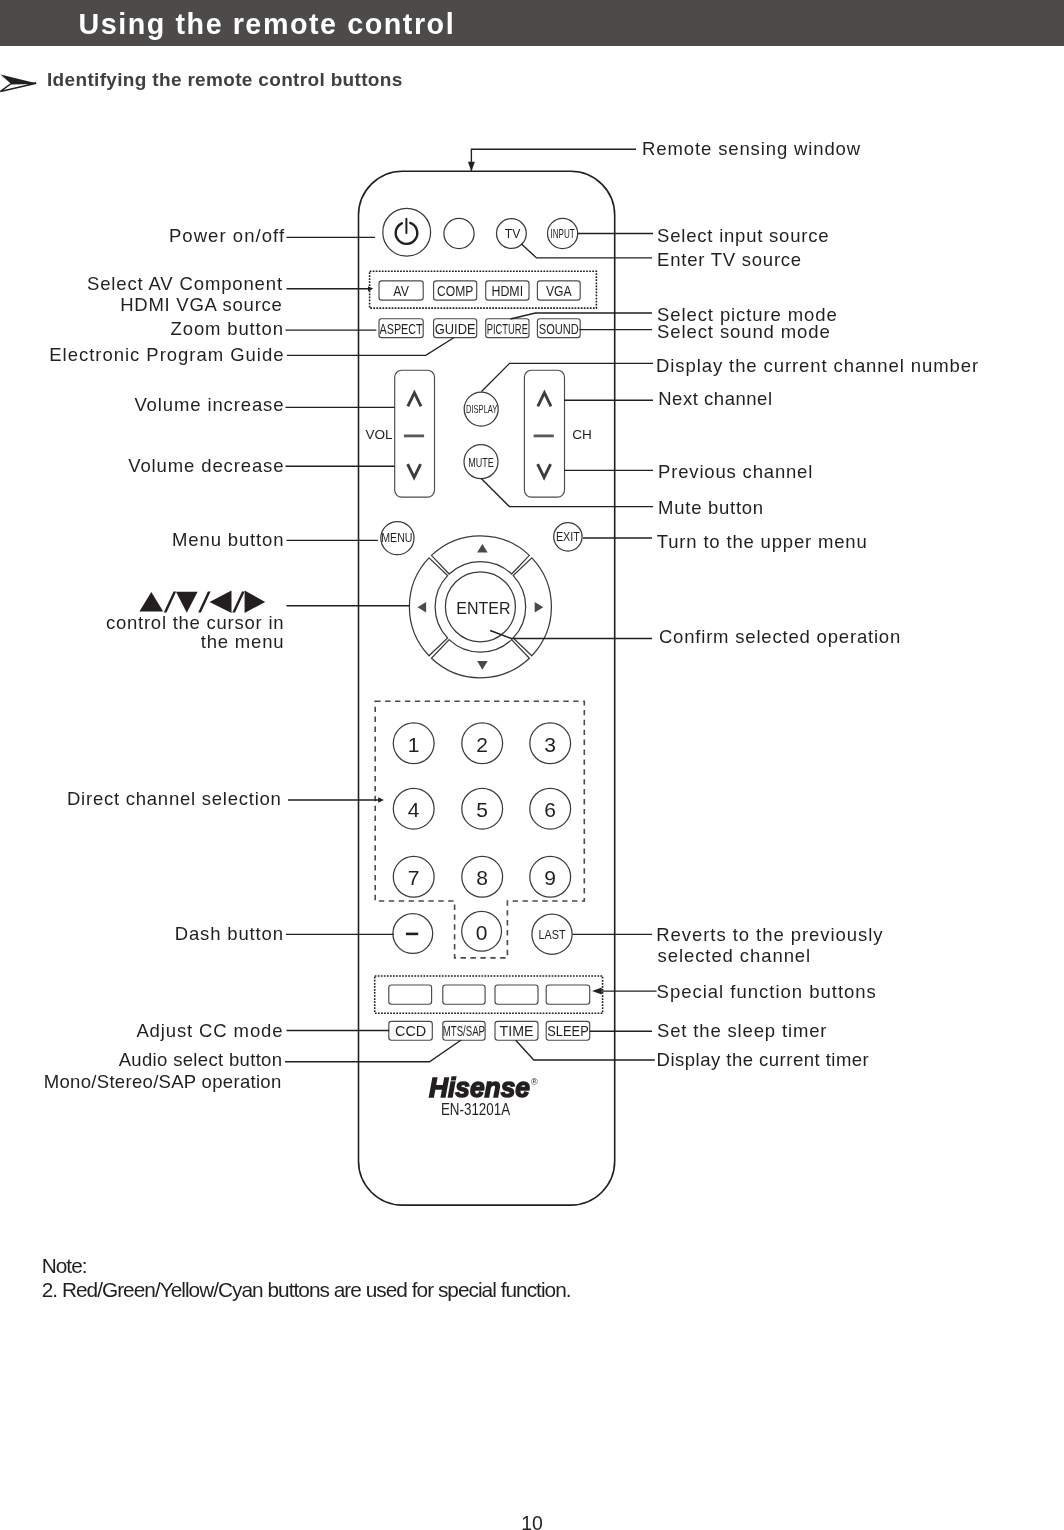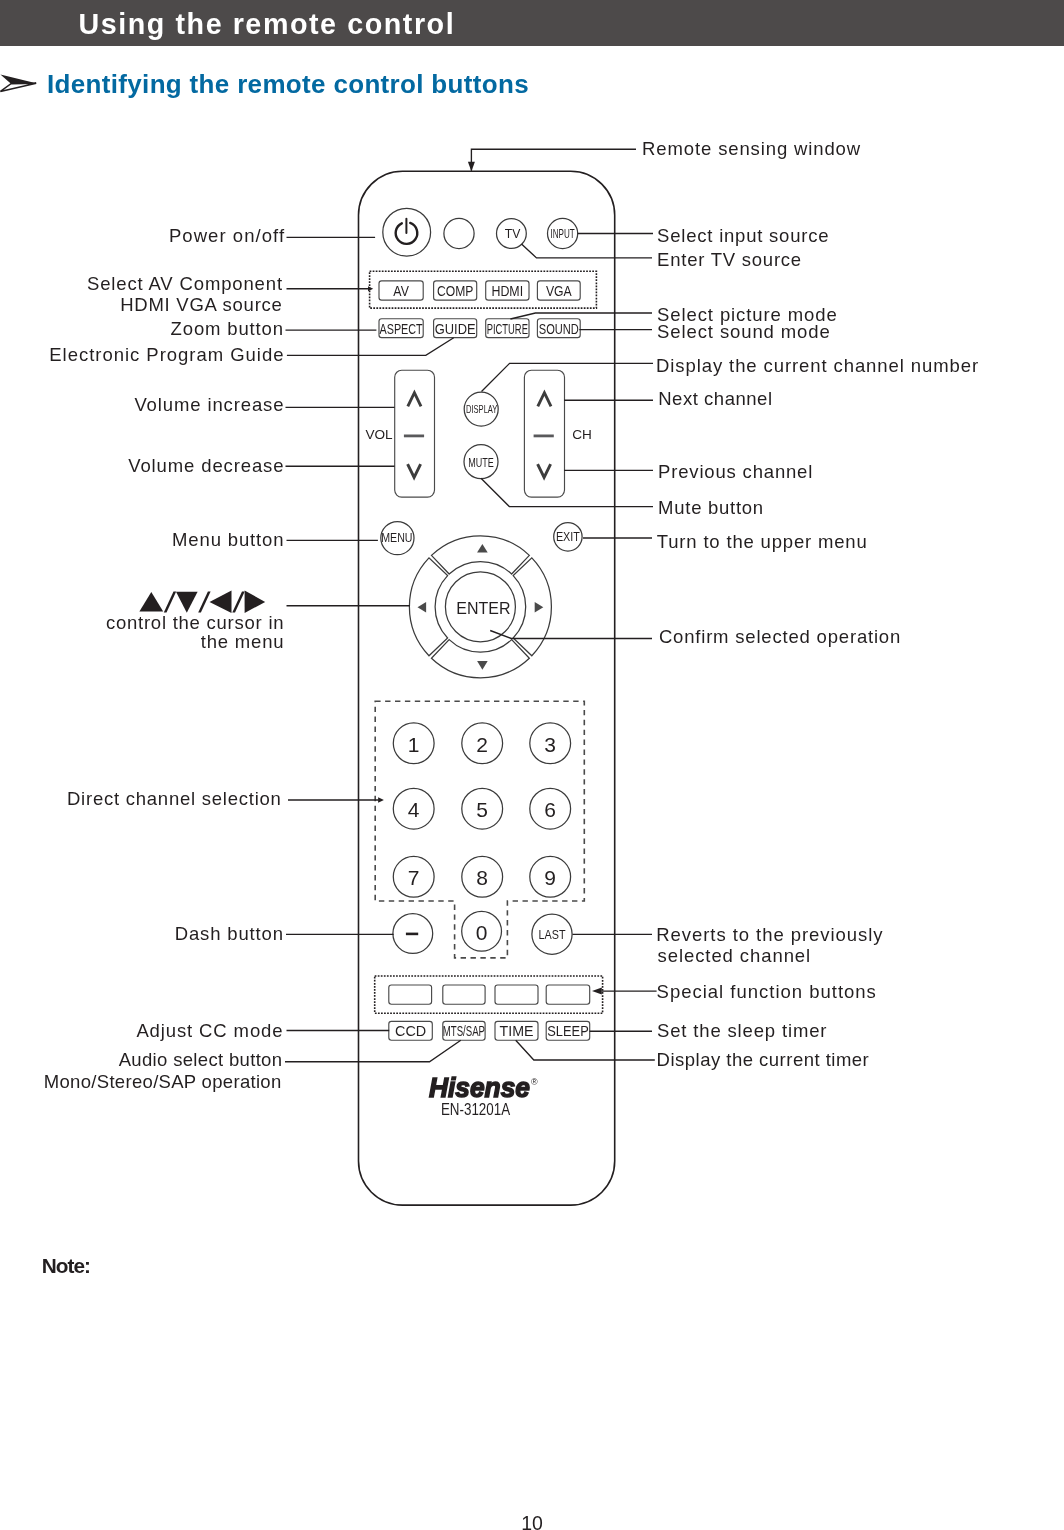--- a/index.html
+++ b/index.html
@@ -1,21 +1,21 @@
 <!DOCTYPE html>
 <html><head>
 <meta charset="utf-8">
 <style>
   html,body{margin:0;padding:0;}
   body{width:1064px;height:1530px;background:#fff;font-family:"Liberation Sans",sans-serif;position:relative;overflow:hidden;}
   .hdr{position:absolute;left:0;top:0;width:1064px;height:45.5px;background:#4d4a4a;}
   .hdr-title{position:absolute;left:78.5px;top:8px;font-size:28.7px;font-weight:bold;color:#fff;letter-spacing:1.55px;white-space:nowrap;text-align:right;}
-  .sub{position:absolute;left:47px;top:69px;font-size:26px;font-weight:bold;color:#0369a1;letter-spacing:0.33px;white-space:nowrap;}
+  .sub{position:absolute;left:47px;top:69px;font-size:19px;font-weight:bold;color:#404040;letter-spacing:0.33px;white-space:nowrap;}
   .bullet{position:absolute;left:0px;top:70px;}
-  .note{position:absolute;left:41.7px;top:1254px;font-size:20.8px;font-weight:bold;color:#231f20;line-height:24.1px;letter-spacing:-0.97px;white-space:nowrap;}
+  .note{position:absolute;left:41.7px;top:1254px;font-size:20.8px;font-weight:normal;color:#231f20;line-height:24.1px;letter-spacing:-0.97px;white-space:nowrap;}
   .pageno{position:absolute;left:0;top:1512px;width:1064px;text-align:center;font-size:19.5px;color:#231f20;}
   #diagram{position:absolute;left:0;top:0;}
   .ln{stroke:#231f20;stroke-width:1.35;fill:none;}
   .body-outline{stroke:#231f20;stroke-width:1.6;fill:#fff;}
   .btn-rect{stroke:#4a4a4a;stroke-width:1.15;fill:#fff;}
   .btn-circ{stroke:#3b3b3b;stroke-width:1.25;fill:#fff;}
   .dash-box{stroke:#4a4a4a;stroke-width:1.6;fill:none;stroke-dasharray:5.4 4.5;}
   .dot-box{stroke:#231f20;stroke-width:1.6;fill:none;stroke-dasharray:1.75 1.3;}
   .cl{font-family:"Liberation Sans",sans-serif;font-size:18.5px;letter-spacing:0.95px;fill:#231f20;}
   .btxt{font-family:"Liberation Sans",sans-serif;fill:#231f20;text-anchor:middle;}
@@ -28,20 +28,21 @@
 <div class="bullet">
   <svg width="44" height="28" viewBox="0 0 44 28">
       <path d="M0.4 4.6 L36.2 13.3 L11.0 13.7 Z" fill="#231f20"></path>
       <path d="M11.0 13.7 L36.2 13.3 L0.4 21.5 Z" fill="none" stroke="#231f20" stroke-width="1.5"></path>
     </svg>
 </div>
 <div class="sub">Identifying the remote control buttons</div>
 
 <div class="note">
   <div>Note:</div>
+  <div>2. Red/Green/Yellow/Cyan buttons are used for special function.</div>
 </div>
 <div class="pageno">10</div>
 
 <svg id="diagram" width="1064" height="1530" viewBox="0 0 1064 1530">
 <rect class="body-outline" x="358.5" y="171.3" width="256.2" height="1033.8" rx="44" ry="44"></rect>
 <circle class="btn-circ" cx="406.7" cy="232.2" r="23.9"></circle>
 <path d="M401.8 223.3 A 10.8 10.8 0 1 0 410.2 222.9" fill="none" stroke="#231f20" stroke-width="2.4" stroke-linecap="round"></path>
 <line x1="406.4" y1="218.8" x2="406.4" y2="233.0" stroke="#231f20" stroke-width="2.0" stroke-linecap="round"></line>
 <circle class="btn-circ" cx="459" cy="233.5" r="15.1"></circle>
 <circle class="btn-circ" cx="511.4" cy="233.5" r="14.9"></circle>

